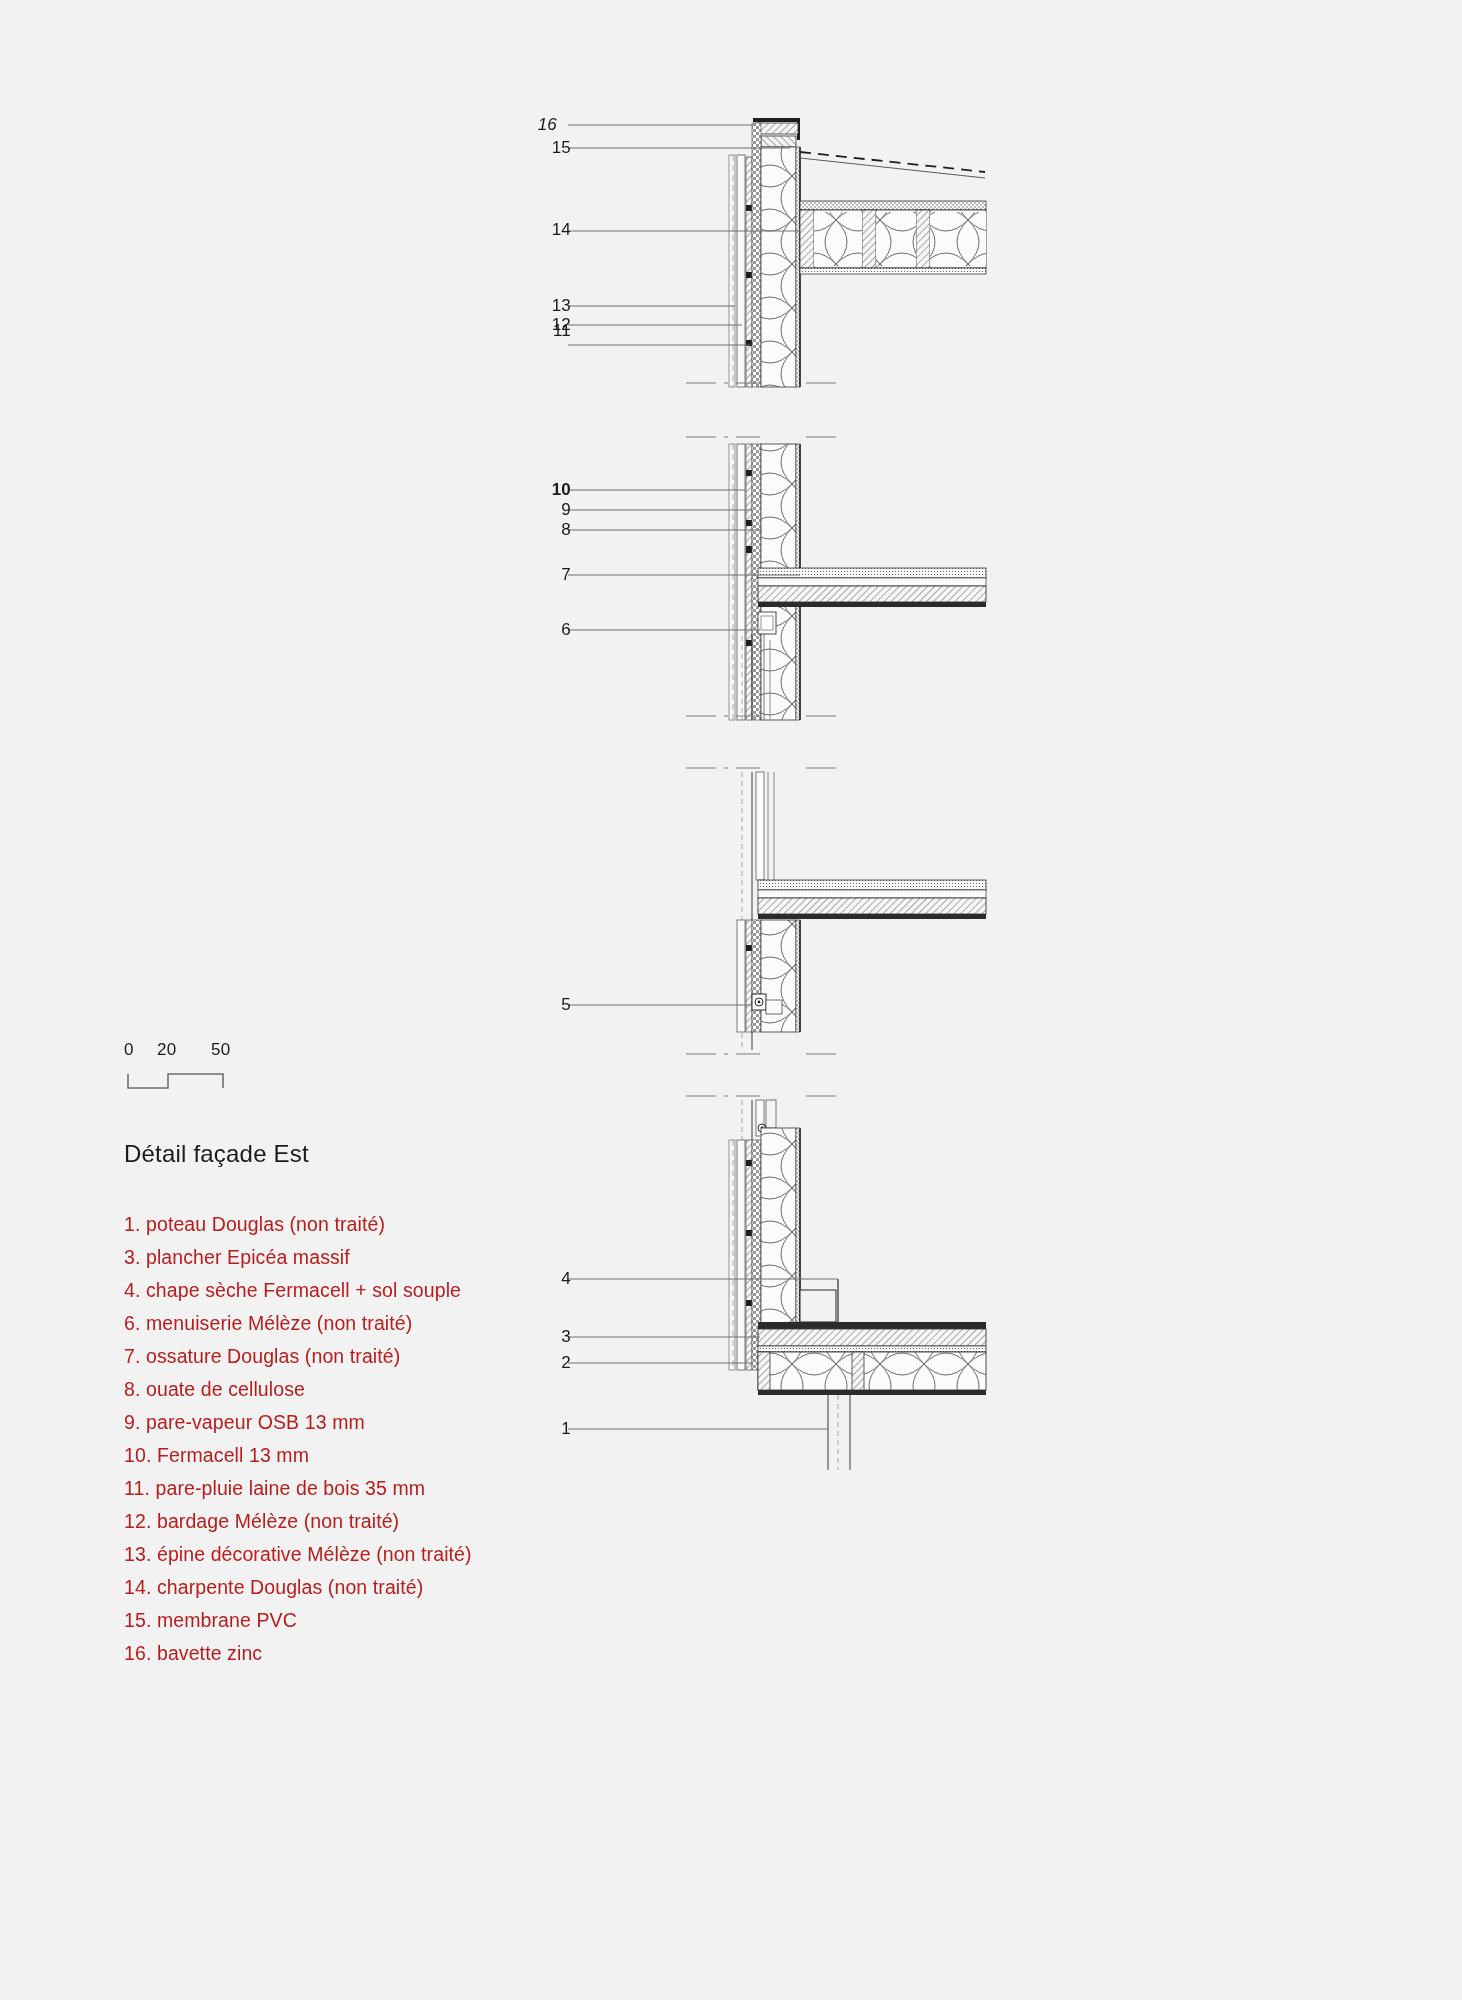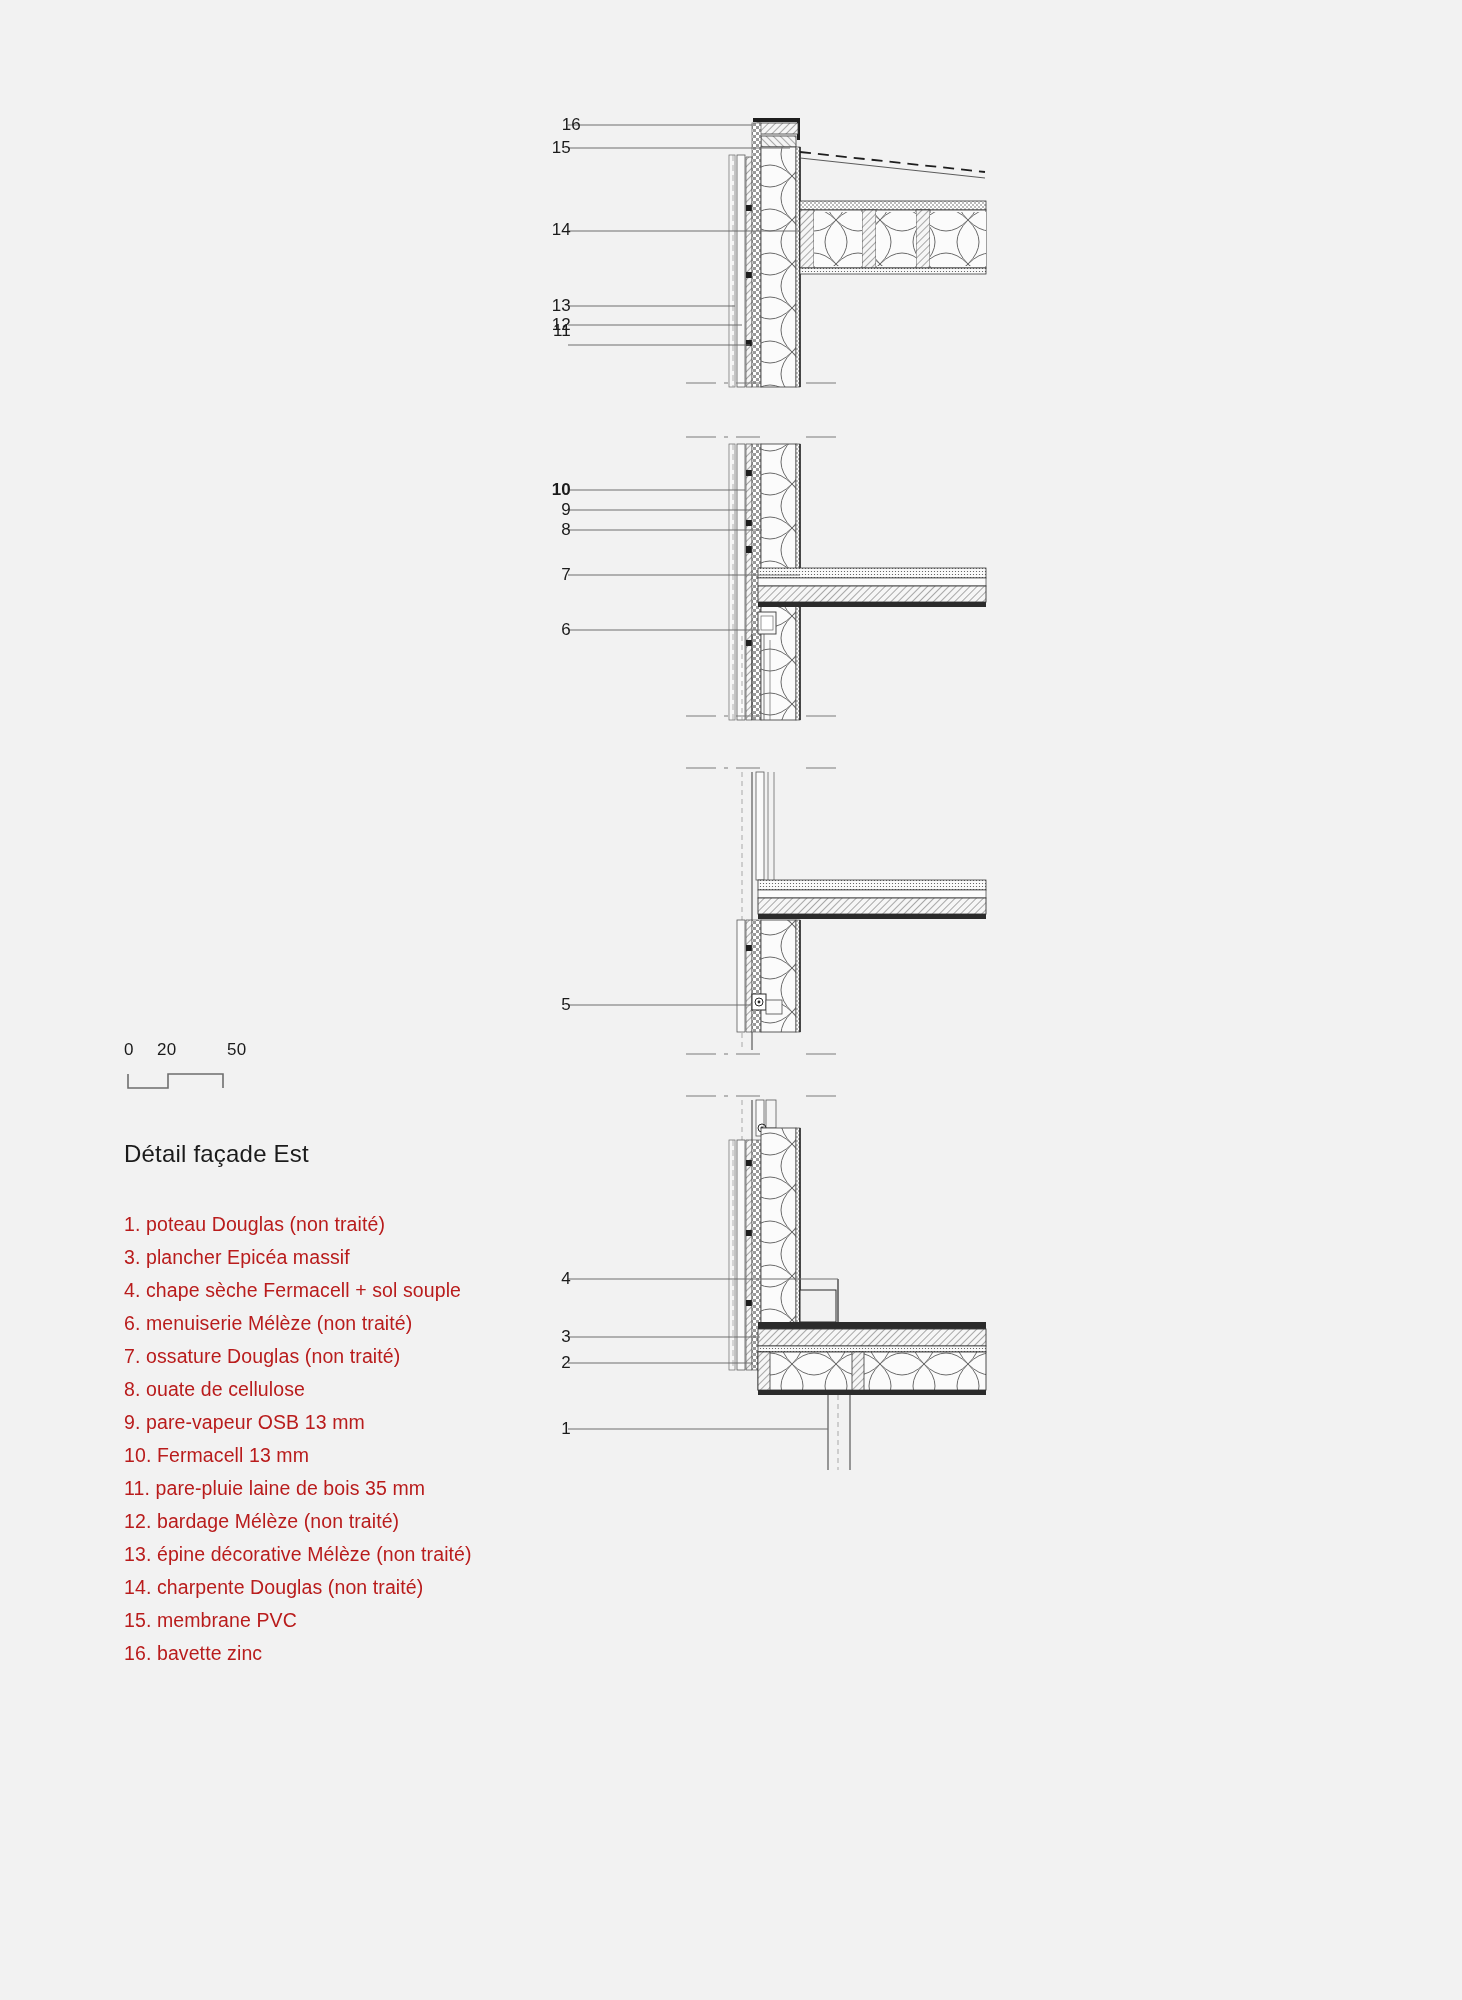--- a/index.html
+++ b/index.html
@@ -249,21 +249,21 @@
         <path d="M568,1337 L760,1337"></path>
         <path d="M568,1363 L752,1363"></path>
         <path d="M568,1429 L828,1429"></path>
       </g>
 
       </g>
     </svg>
   </div>
 
   <div id="callout-layer">
-      <div class="callout-num" style="left: 541px; top: 115px;">16</div>
+      <div class="callout-num" style="left: 517px; top: 115px; font-style: italic;">16</div>
       <div class="callout-num" style="left: 531px; top: 138px;">15</div>
       <div class="callout-num" style="left: 531px; top: 220px;">14</div>
       <div class="callout-num" style="left: 531px; top: 296px;">13</div>
       <div class="callout-num" style="left: 531px; top: 315px;">12</div>
       <div class="callout-num" style="left: 531px; top: 321px;">11</div>
       <div class="callout-num" style="left: 531px; top: 480px; font-weight: bold;">10</div>
       <div class="callout-num" style="left: 531px; top: 500px;">9</div>
       <div class="callout-num" style="left: 531px; top: 520px;">8</div>
       <div class="callout-num" style="left: 531px; top: 565px;">7</div>
       <div class="callout-num" style="left: 531px; top: 620px;">6</div>
@@ -272,21 +272,21 @@
       <div class="callout-num" style="left: 531px; top: 1327px;">3</div>
       <div class="callout-num" style="left: 531px; top: 1353px;">2</div>
       <div class="callout-num" style="left: 531px; top: 1419px;">1</div>
     </div>
 
   <div id="legend-panel">
 
     <div class="scale-nums">
       <span style="left:0px;">0</span>
       <span style="left:33px;">20</span>
-      <span style="left:87px;margin-left:16px;">50</span>
+      <span style="left:87px;">50</span>
     </div>
 
     <div class="scale-bar">
       <svg width="240" height="26" viewBox="0 0 240 26" xmlns="http://www.w3.org/2000/svg">
         <path d="M4,6 L4,20 L44,20 L44,6 L99,6 L99,20" fill="none" stroke="#6e6e6e" stroke-width="1.6" stroke-linejoin="miter"></path>
       </svg>
     </div>
 
     <div class="detail-title">Détail façade Est</div>
 

